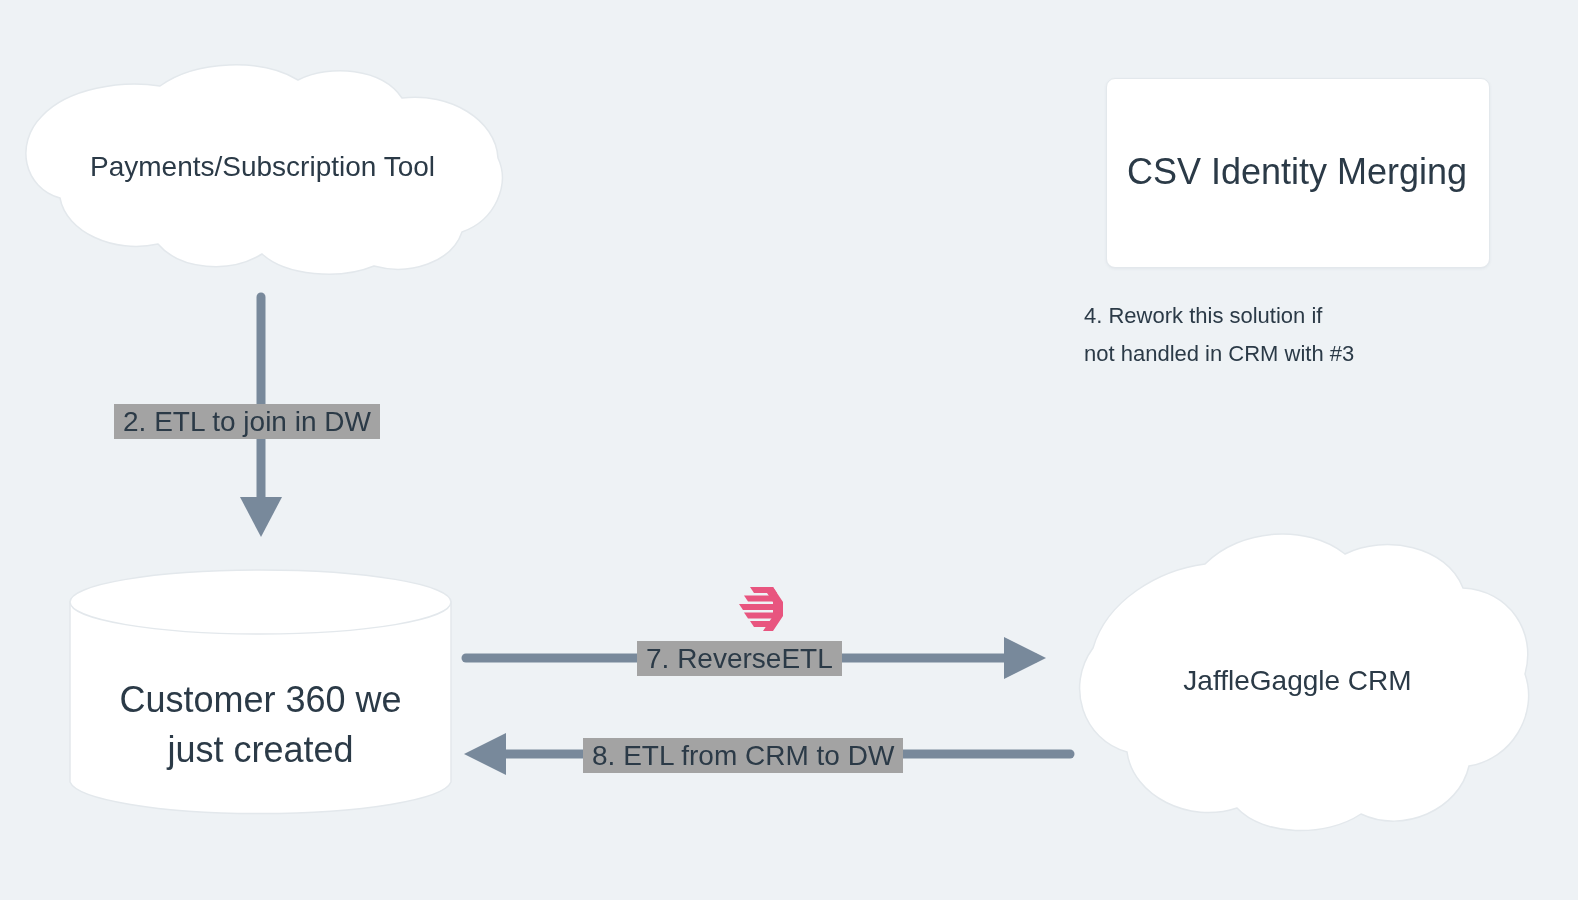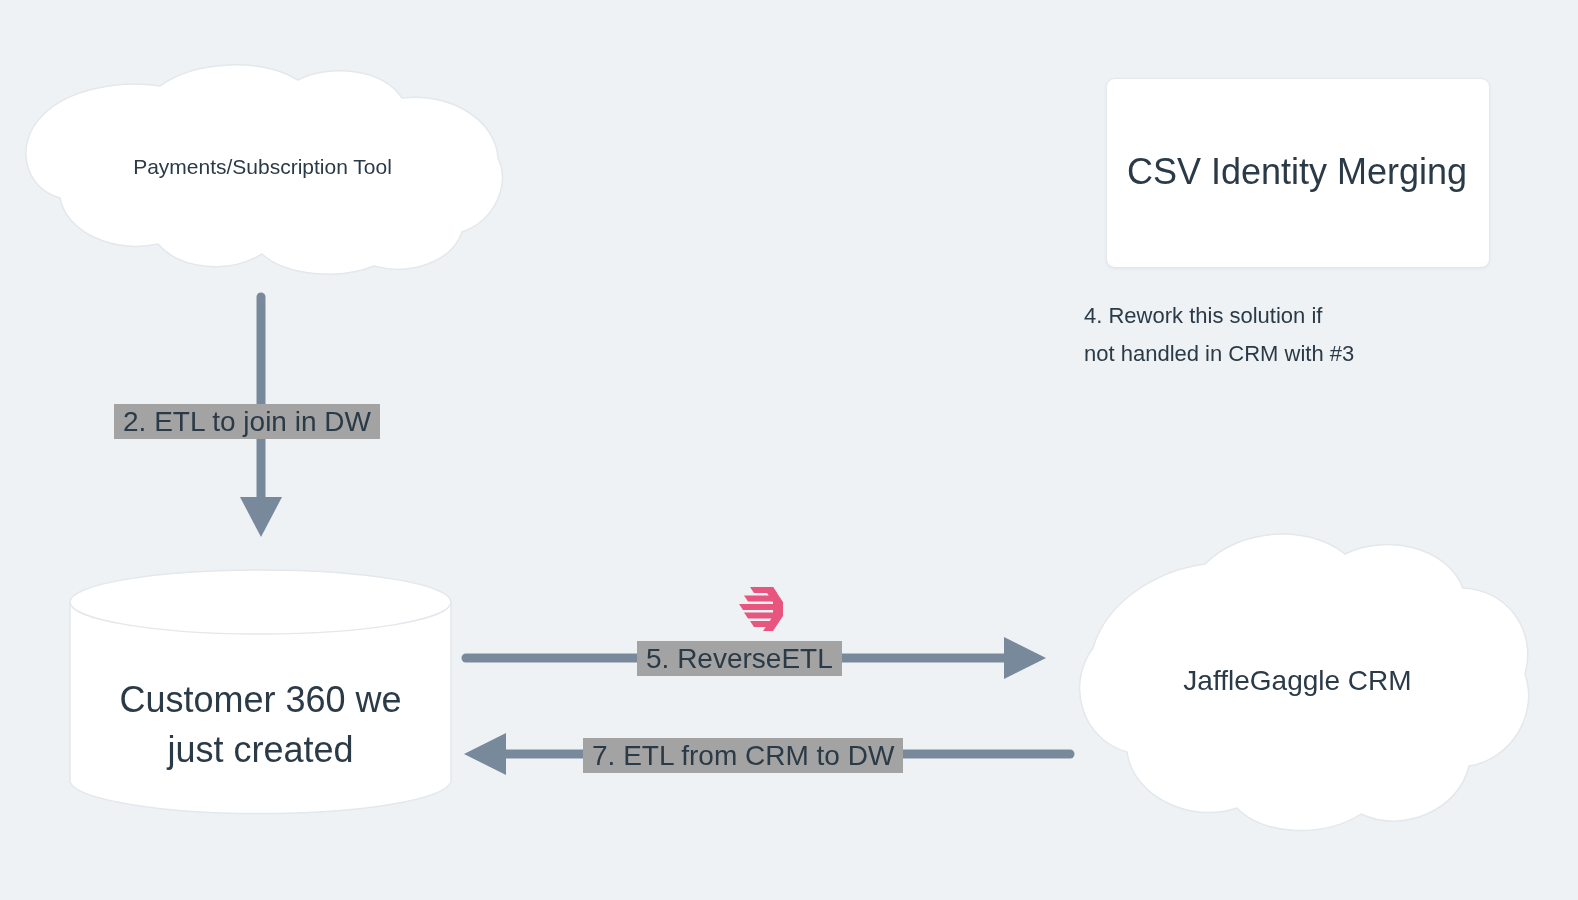--- a/index.html
+++ b/index.html
@@ -175,21 +175,21 @@
              C 320 6, 372 10, 392 40
              C 440 34, 486 62, 488 100
              C 500 126, 486 162, 452 174
              C 442 204, 400 218, 364 208
              C 330 222, 276 218, 252 196
              C 220 216, 170 212, 148 186
              C 104 196, 56 174, 50 140
              C 14 130, 4 86, 32 58
              C 58 30, 112 22, 150 28 Z" fill="#ffffff" stroke="#e3e8ec" stroke-width="1.5"></path>
   </svg>
-  <div class="node-label" style="left:10px; top:58px; width:505px; height:218px; display:flex; align-items:center; justify-content:center; font-size:21px;">Payments/Subscription Tool</div>
+  <div class="node-label" style="left:10px; top:58px; width:505px; height:218px; display:flex; align-items:center; justify-content:center; font-size:28px;">Payments/Subscription Tool</div>
 
   <div id="box-csv"></div>
   <div id="box-csv-text">CSV Identity Merging</div>
 
   <div id="csv-caption">4. Rework this solution if
 not handled in CRM with #3</div>
 
   <svg id="cyl-customer360" viewBox="0 0 385 248" xmlns="http://www.w3.org/2000/svg">
     <path d="M2 34 L2 214 A 191 34 0 0 0 383 214 L383 34 Z" fill="#ffffff" stroke="#e3e8ec" stroke-width="1.5"></path>
     <ellipse cx="192.5" cy="34" rx="190.5" ry="32" fill="#ffffff" stroke="#e3e8ec" stroke-width="1.5"></ellipse>
@@ -205,22 +205,22 @@
              C 484 192, 456 238, 414 244
              C 404 288, 348 312, 306 292
              C 270 316, 208 314, 182 286
              C 134 302, 78 274, 72 230
              C 28 218, 10 164, 38 126
              C 52 78, 104 48, 150 42 Z" fill="#ffffff" stroke="#e3e8ec" stroke-width="1.5"></path>
   </svg>
   <div class="node-label" style="left:1055px; top:522px; width:485px; height:318px; display:flex; align-items:center; justify-content:center; font-size:28px;">JaffleGaggle CRM</div>
 
   <div class="edge-label" id="label-etl-join">2. ETL to join in DW</div>
-  <div class="edge-label" id="label-reverse-etl">5. ReverseETL</div>
-  <div class="edge-label" id="label-etl-crm-dw">7. ETL from CRM to DW</div>
+  <div class="edge-label" id="label-reverse-etl">7. ReverseETL</div>
+  <div class="edge-label" id="label-etl-crm-dw">8. ETL from CRM to DW</div>
 
   <svg id="logo-hightouch" viewBox="0 0 52 46" xmlns="http://www.w3.org/2000/svg">
     <g fill="#e8557f">
       <path d="M30 1 L40 1 L50 16 L50 30 L40 45 L30 45 L40 30 L40 16 Z"></path>
       <path d="M17 1 L40 1 L44 7 L21 7 Z"></path>
       <path d="M11 9.5 L44 9.5 L47 15.5 L15 15.5 Z"></path>
       <path d="M6 18 L48 18 L48 24 L10 24 Z"></path>
       <path d="M11 26.5 L47 26.5 L44 32.5 L15 32.5 Z"></path>
       <path d="M17 35 L44 35 L40 41 L21 41 Z"></path>
     </g>

